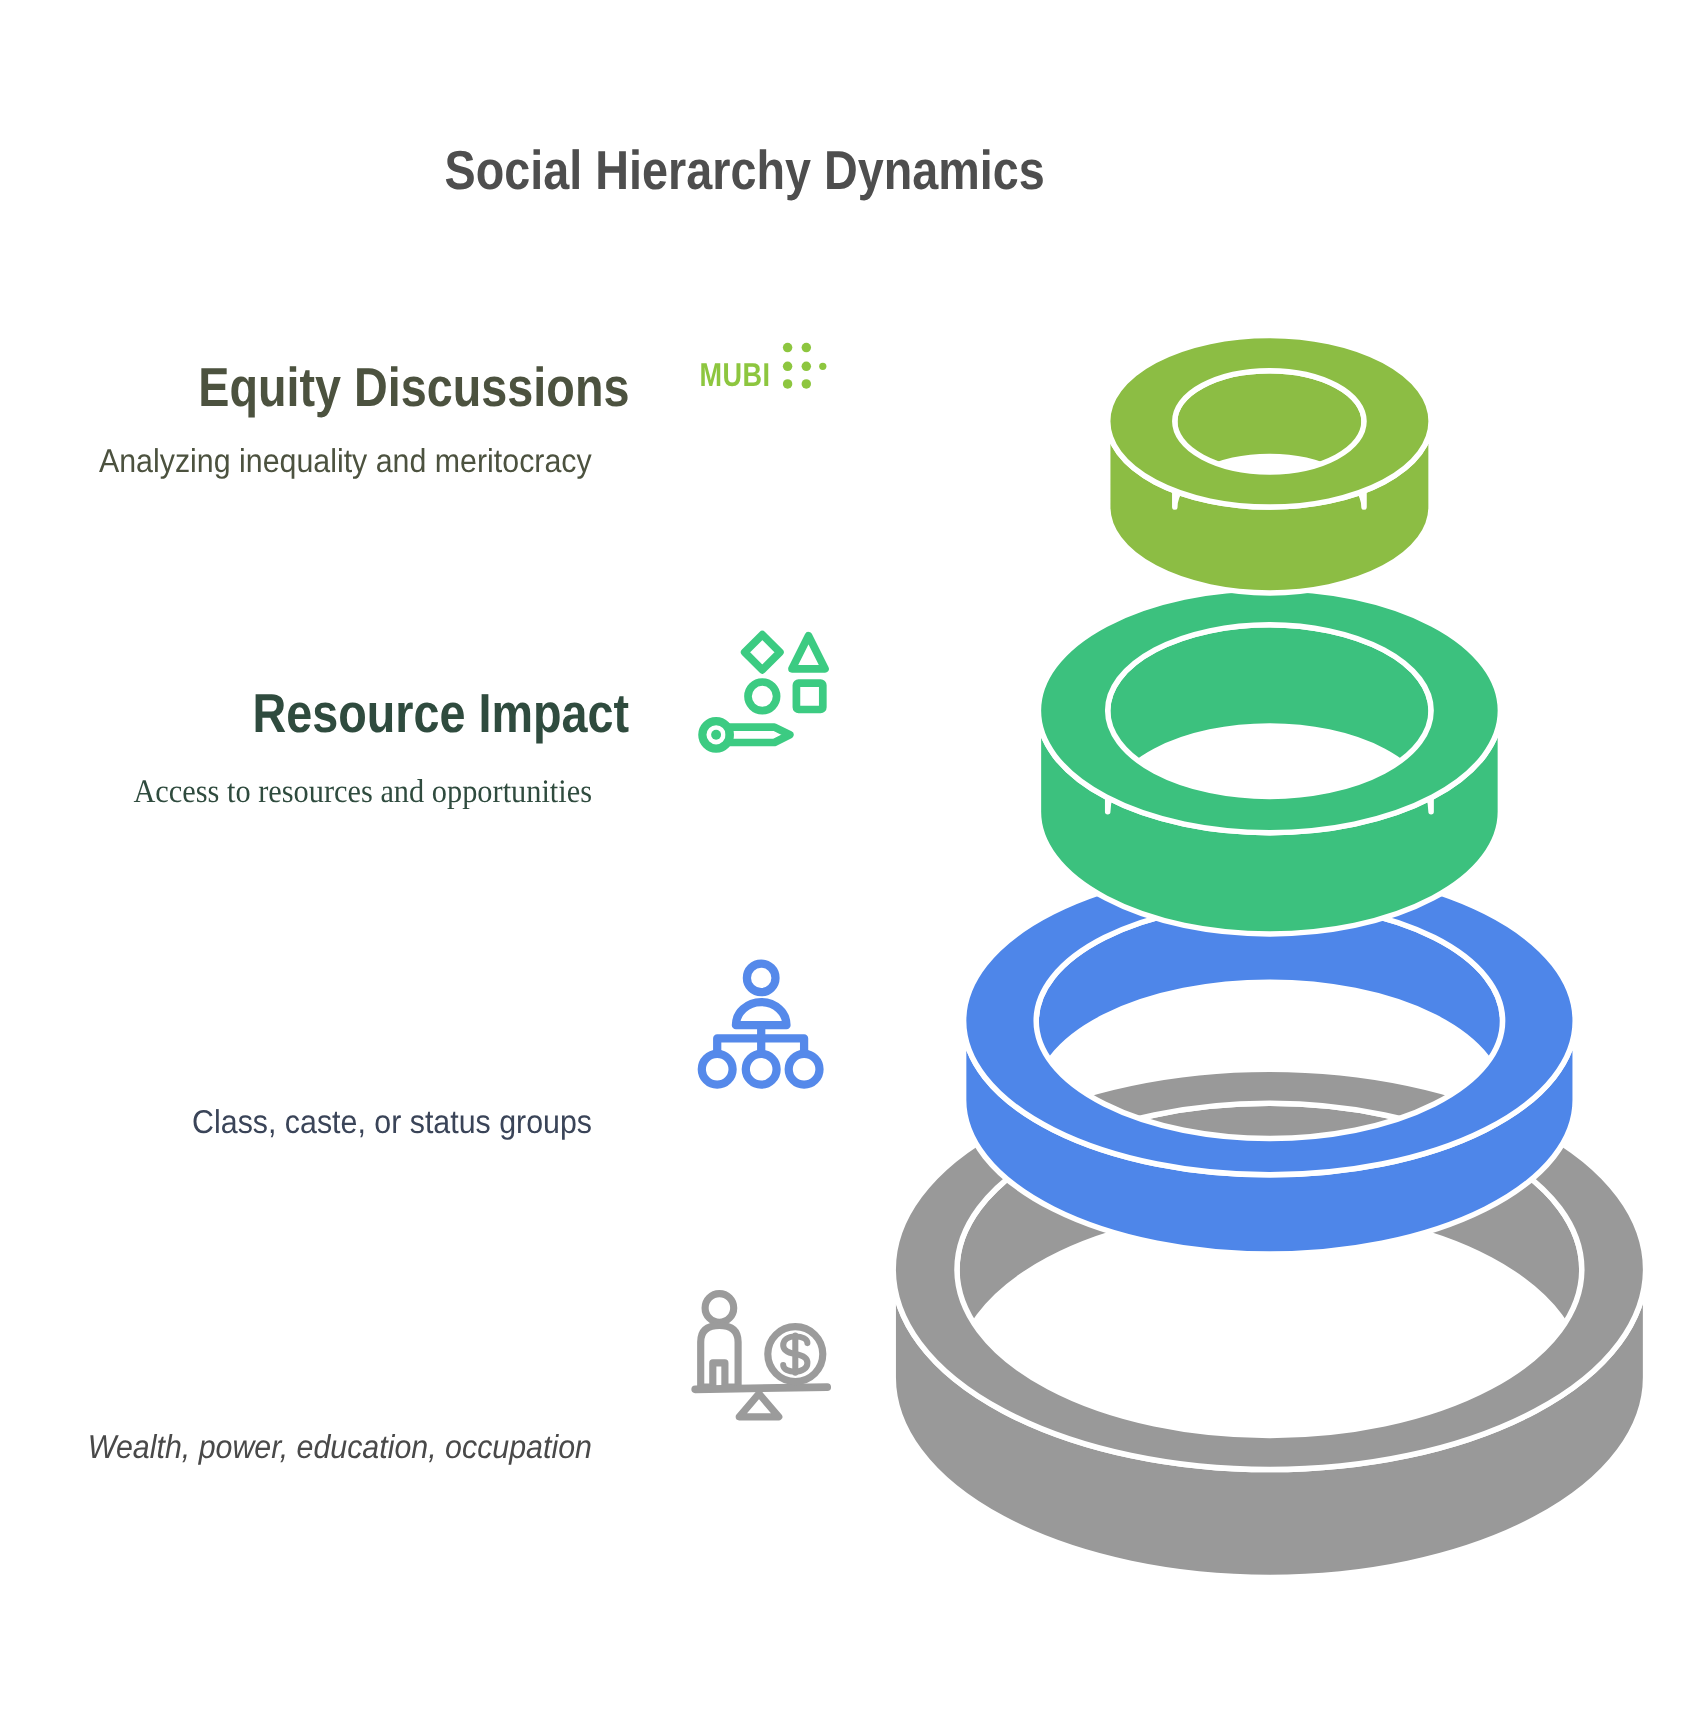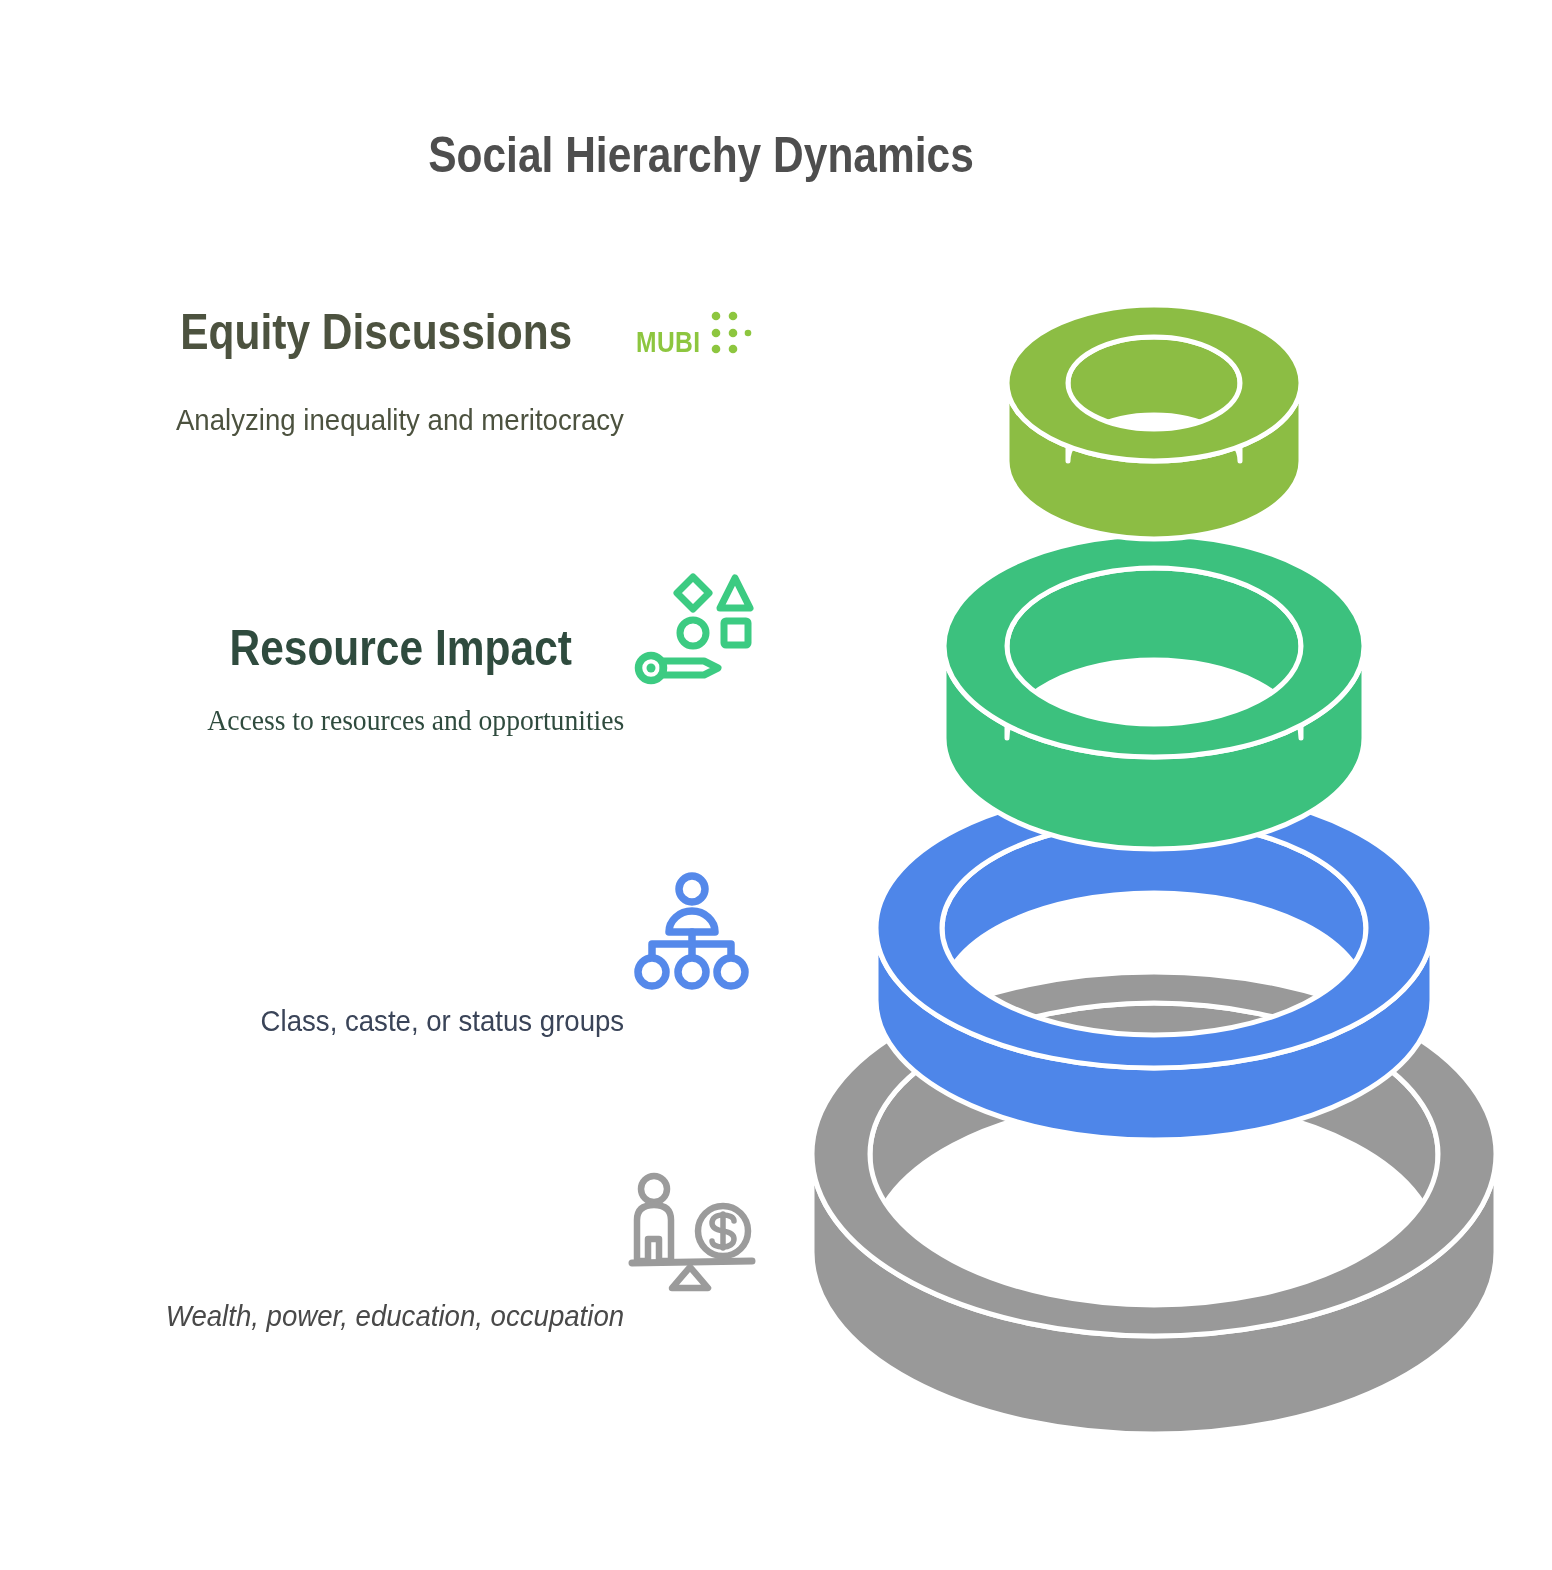--- a/index.html
+++ b/index.html
@@ -3,32 +3,32 @@
 <meta charset="utf-8">
 <style>
   html,body{margin:0;padding:0;}
   body{
     width:1552px;height:1570px;background:#ffffff;overflow:hidden;
     font-family:"Liberation Sans","DejaVu Sans",sans-serif;
     -webkit-font-smoothing:antialiased;
   }
   #stage{position:relative;width:1552px;height:1570px;background:#ffffff;}
 
-  .title-wrap{position:absolute;left:0;top:127px;width:1354px;text-align:center;margin-left:24px;}
+  .title-wrap{position:absolute;left:0;top:127px;width:1354px;text-align:center;}
   .title-wrap .t{
     display:inline-block;font-size:50px;font-weight:bold;line-height:56px;
     transform:scaleX(0.85);transform-origin:50% 50%;white-space:nowrap;color:#4E4E4E;
   }
 
   .sec-heading{position:absolute;right:980px;text-align:right;white-space:nowrap;}
   .sec-heading .t{
     display:inline-block;font-size:50px;font-weight:bold;line-height:56px;
     transform:scaleX(0.85);transform-origin:100% 50%;white-space:nowrap;
   }
-  .sec-sub{position:absolute;right:928px;text-align:center;white-space:nowrap;}
+  .sec-sub{position:absolute;right:1014px;text-align:center;white-space:nowrap;}
   .sec-sub .t{
     display:inline-block;font-size:30px;font-weight:400;line-height:34px;
     transform:scaleX(0.92);transform-origin:100% 50%;white-space:nowrap;
   }
 
   .icon-abs{position:absolute;}
   .mubi-text{
     position:absolute;left:636px;top:327px;font-size:30px;font-weight:800;
     letter-spacing:0.5px;line-height:30px;display:inline-block;
     transform:scaleX(0.82);transform-origin:0 50%;white-space:nowrap;
@@ -60,21 +60,21 @@
         <path d="M 1007 383 A 147 78 0 0 0 1301 383 L 1301 461 A 147 78 0 0 1 1007 461 Z" fill="#8CBD44" stroke="#ffffff" stroke-width="5" stroke-linejoin="round"></path>
         <path d="M 1068 383 A 86 46 0 0 1 1240 383 L 1240 461 A 86 46 0 0 0 1068 461 Z" fill="#8CBD44" stroke="#ffffff" stroke-width="5" stroke-linejoin="round"></path>
         <path d="M 1007 383 A 147 78 0 1 0 1301 383 A 147 78 0 1 0 1007 383 Z M 1068 383 A 86 46 0 1 0 1240 383 A 86 46 0 1 0 1068 383 Z" fill="#8CBD44" fill-rule="evenodd" stroke="#ffffff" stroke-width="5" stroke-linejoin="round"></path>
       </g>
     </svg>
 
   <div class="title-wrap">
     <span class="t" style="color: rgb(78, 78, 78);">Social Hierarchy Dynamics</span>
   </div>
 
-  <div class="sec-heading" style="top:304px;text-align:center;">
+  <div class="sec-heading" style="top:324px;text-align:center;">
     <span class="t" style="color: rgb(76, 82, 63);">Equity Discussions</span>
   </div>
   <div class="sec-sub" style="top:403px;">
     <span class="t" style="color: rgb(76, 82, 63);">Analyzing inequality and meritocracy</span>
   </div>
   <span class="mubi-text" style="color: rgb(141, 198, 63);">MUBI</span>
   <svg class="icon-abs" style="left: 706px; top: 306px; color: rgb(141, 198, 63);" width="52" height="52" viewBox="0 0 52 52">
     <circle cx="10" cy="10" r="4.3" fill="currentColor"></circle>
     <circle cx="27" cy="10" r="4.3" fill="currentColor"></circle>
     <circle cx="10" cy="27" r="4.3" fill="currentColor"></circle>

